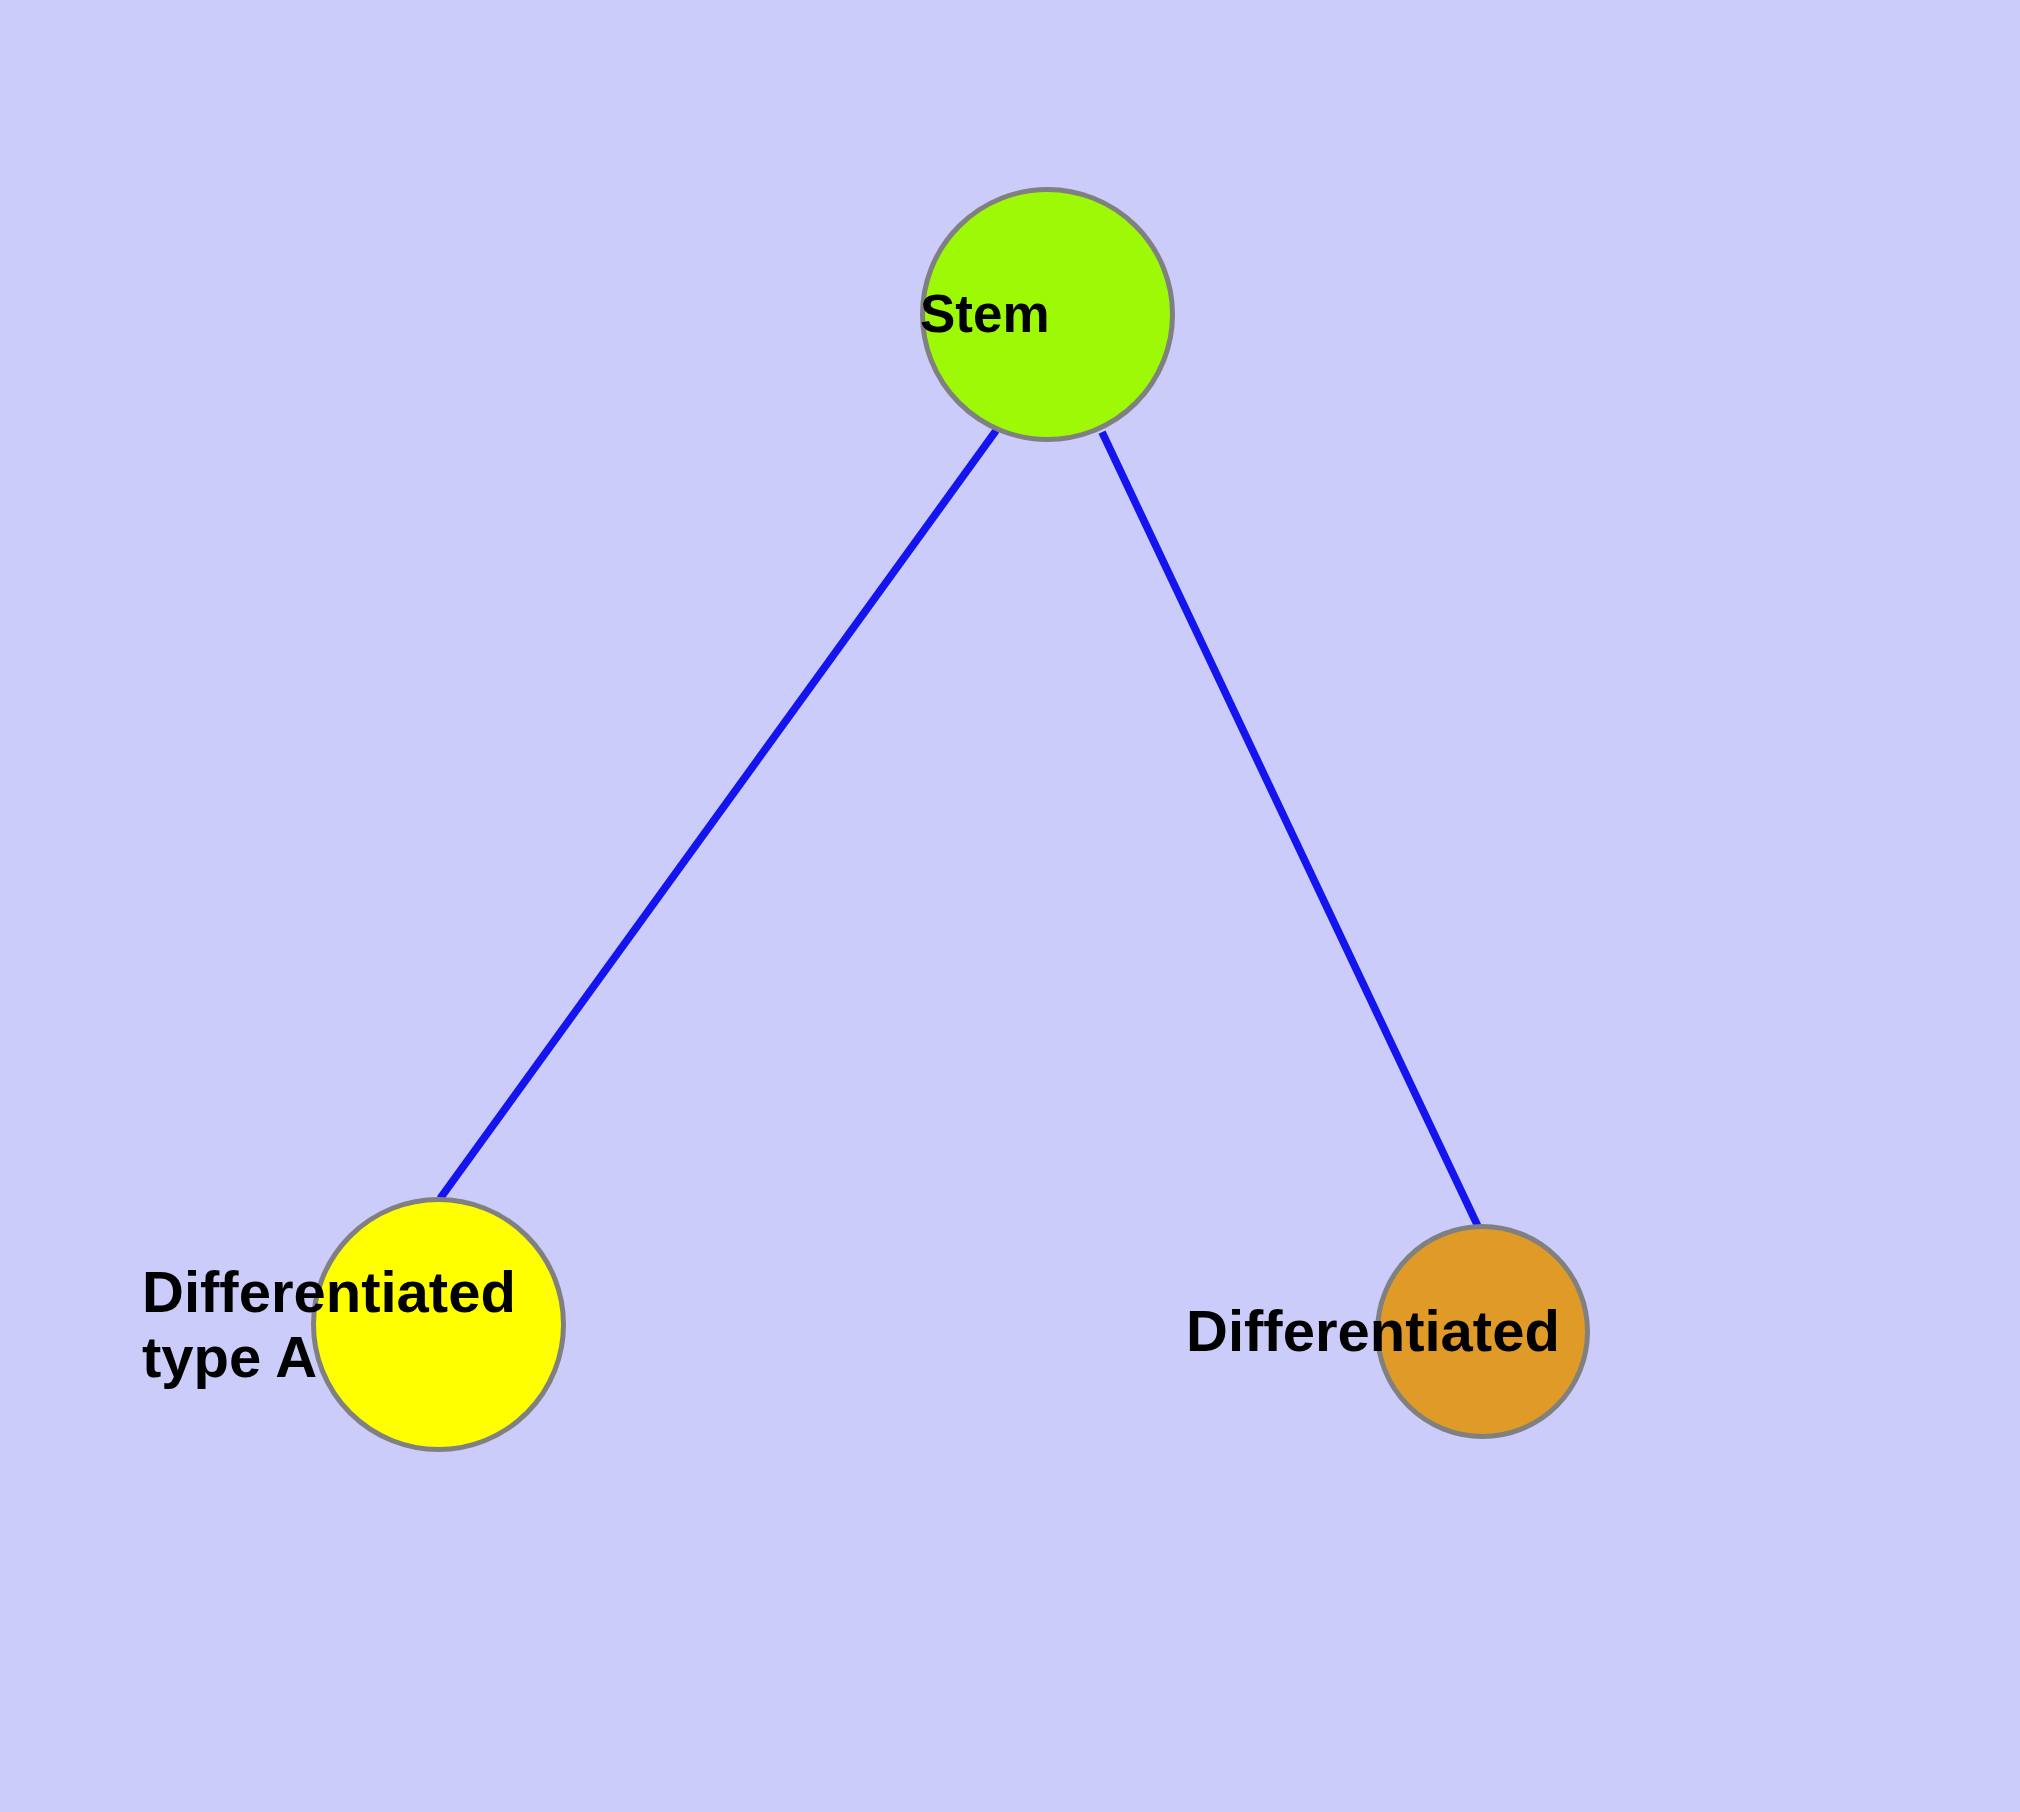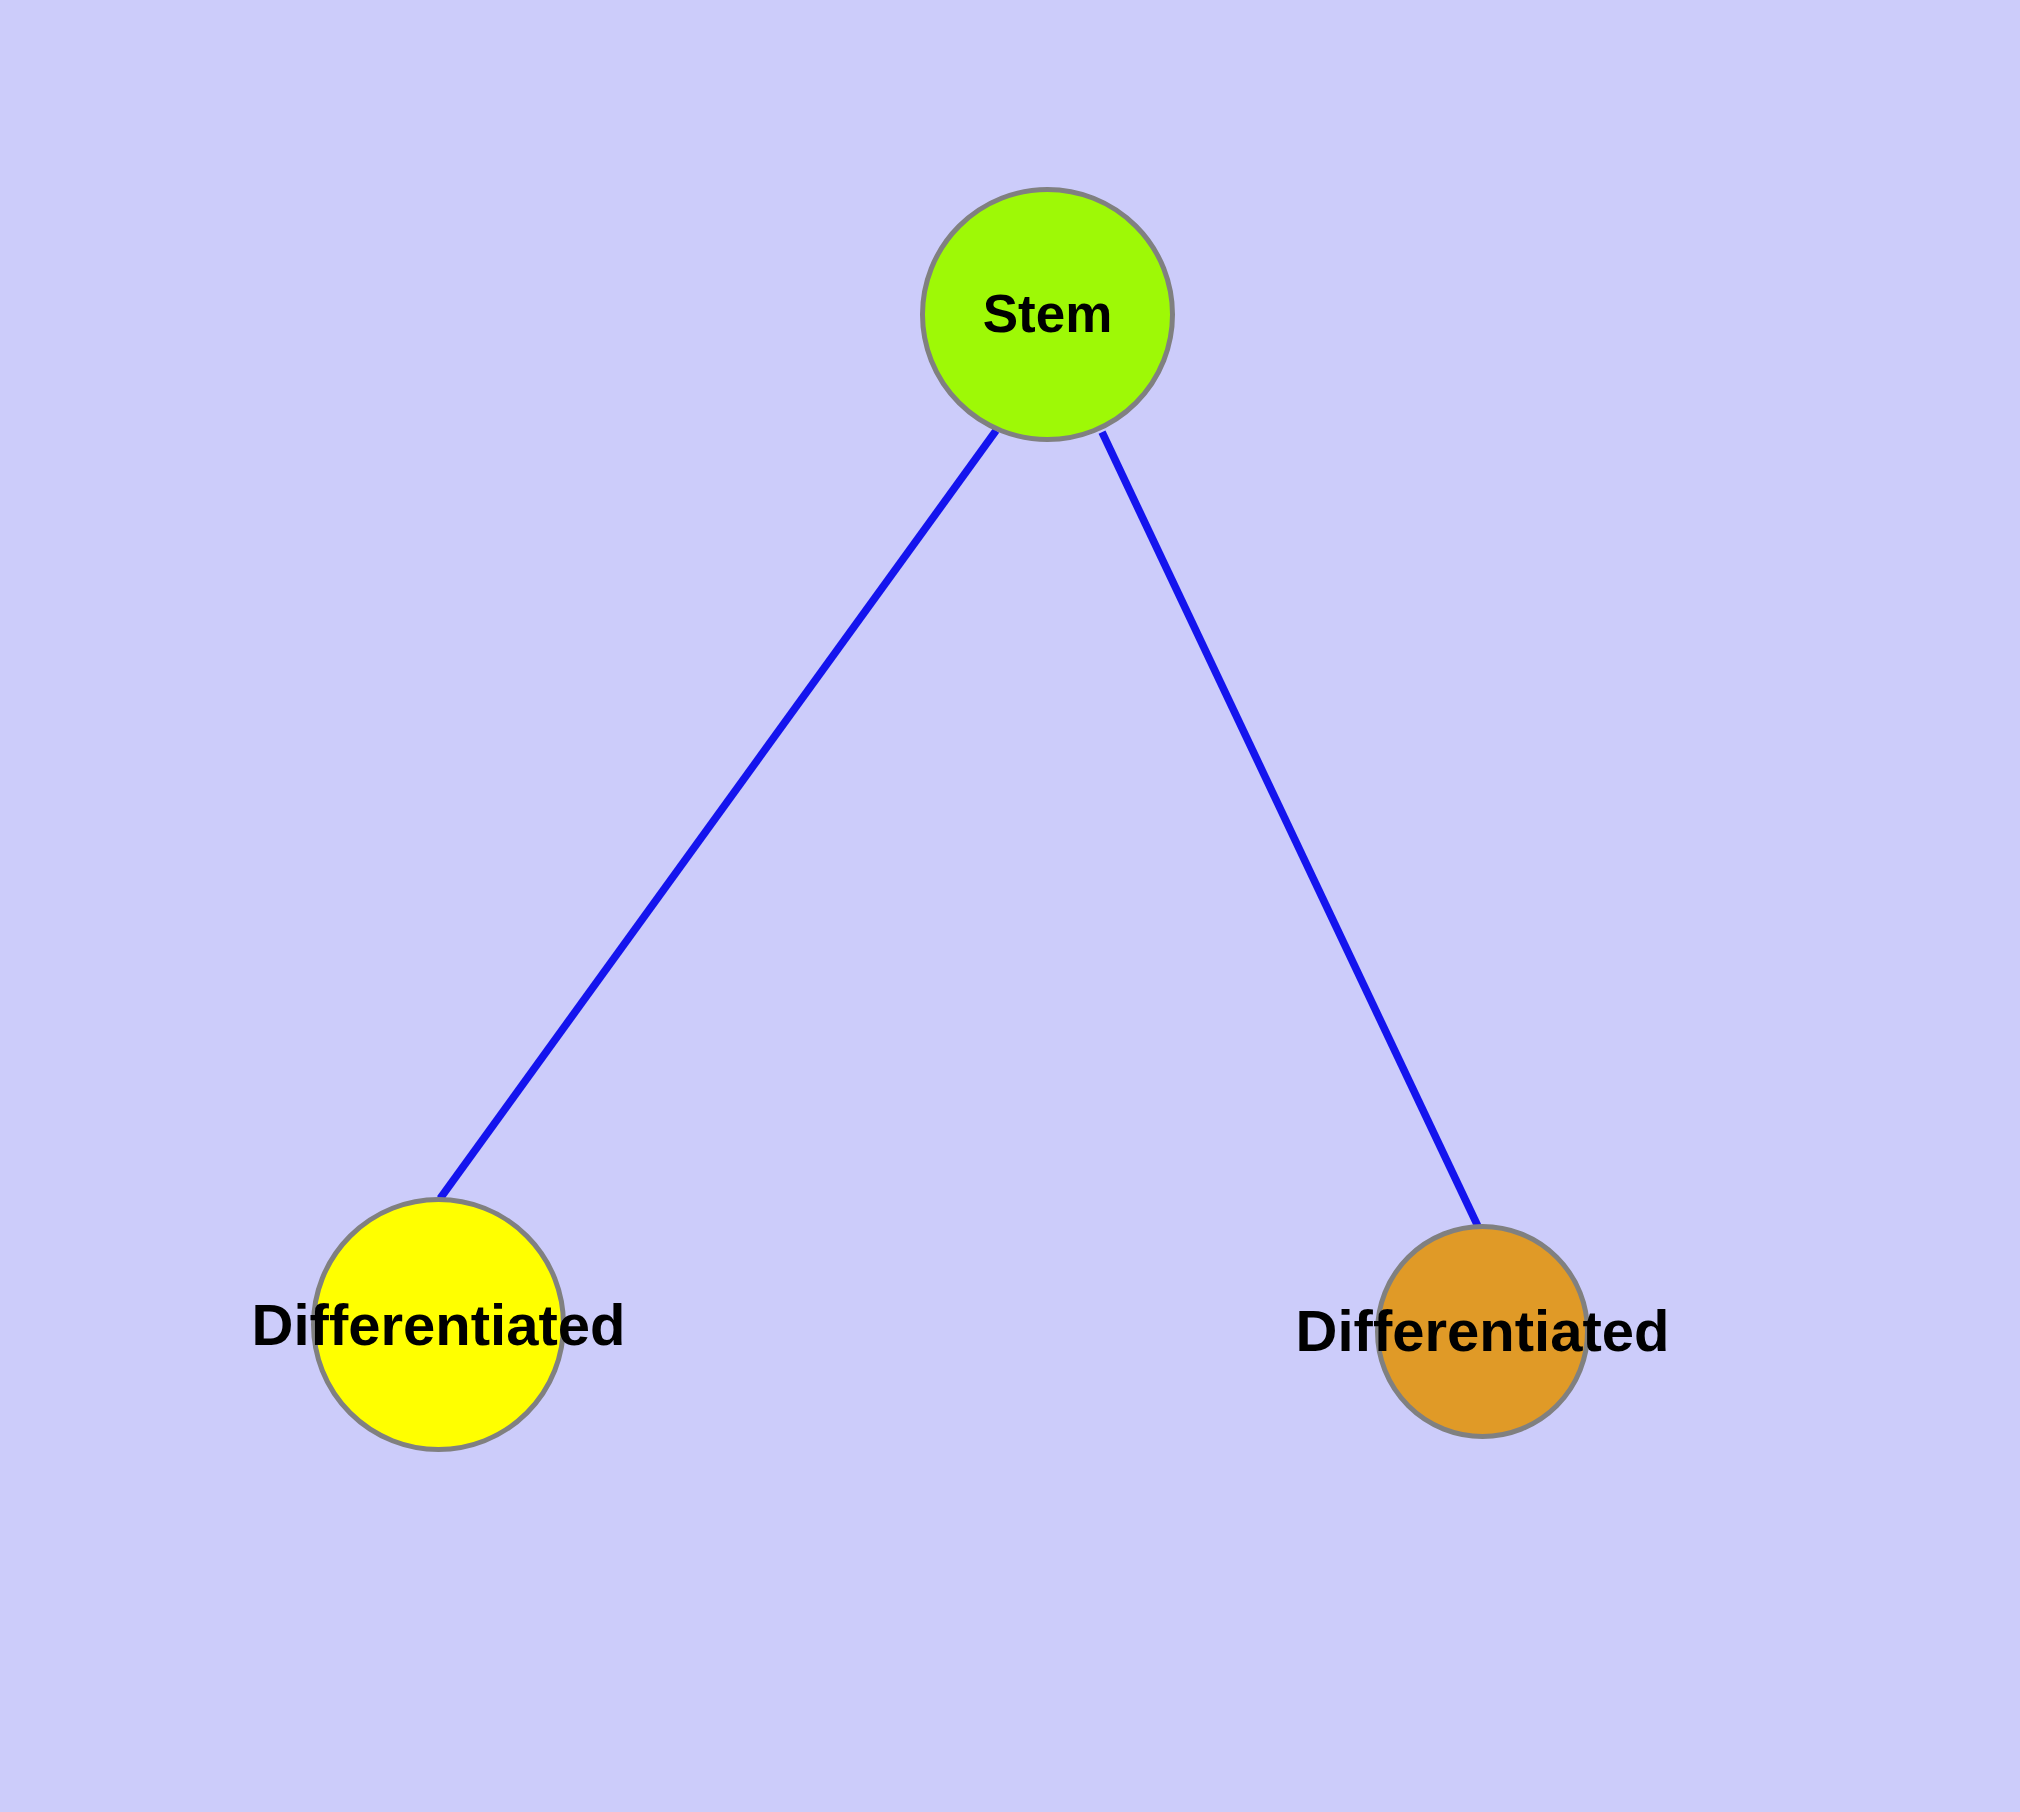--- a/index.html
+++ b/index.html
@@ -54,21 +54,20 @@
     top: 1224px;
     width: 215px;
     height: 215px;
     background: #e09a27;
   }
   .node-label {
     position: absolute;
     z-index: 3;
     color: #000000;
     font-weight: bold;
-    text-align: center;
     line-height: 1.12;
     white-space: nowrap;
     pointer-events: none;
   }
   #label-stem {
     left: 920px;
     top: 289px;
     width: 255px;
     font-size: 53px;
     transform: translateY(-50%);
@@ -106,20 +105,21 @@
   <div class="node" id="node-type-a" style="left: 311px; top: 1197px; width: 255px; height: 255px; background: rgb(255, 255, 0); border-color: rgb(128, 128, 128);"></div>
 
   <div class="node" id="node-type-b" style="left: 1375px; top: 1224px; width: 215px; height: 215px; background: rgb(224, 154, 39); border-color: rgb(128, 128, 128);"></div>
 
   <div class="node-label" id="label-stem" style="left: 920px; top: 314px;">
     <span class="label-line">Stem</span>
   </div>
 
   <div class="node-label" id="label-type-a" style="left: 142px; top: 1325px;">
     <span class="label-line">Differentiated</span>
+    <span class="label-line">type A</span>
   </div>
 
   <div class="node-label" id="label-type-b" style="left: 1186px; top: 1331px;">
     <span class="label-line">Differentiated</span>
   </div>
 
 </div>
 
 
 </body></html>

